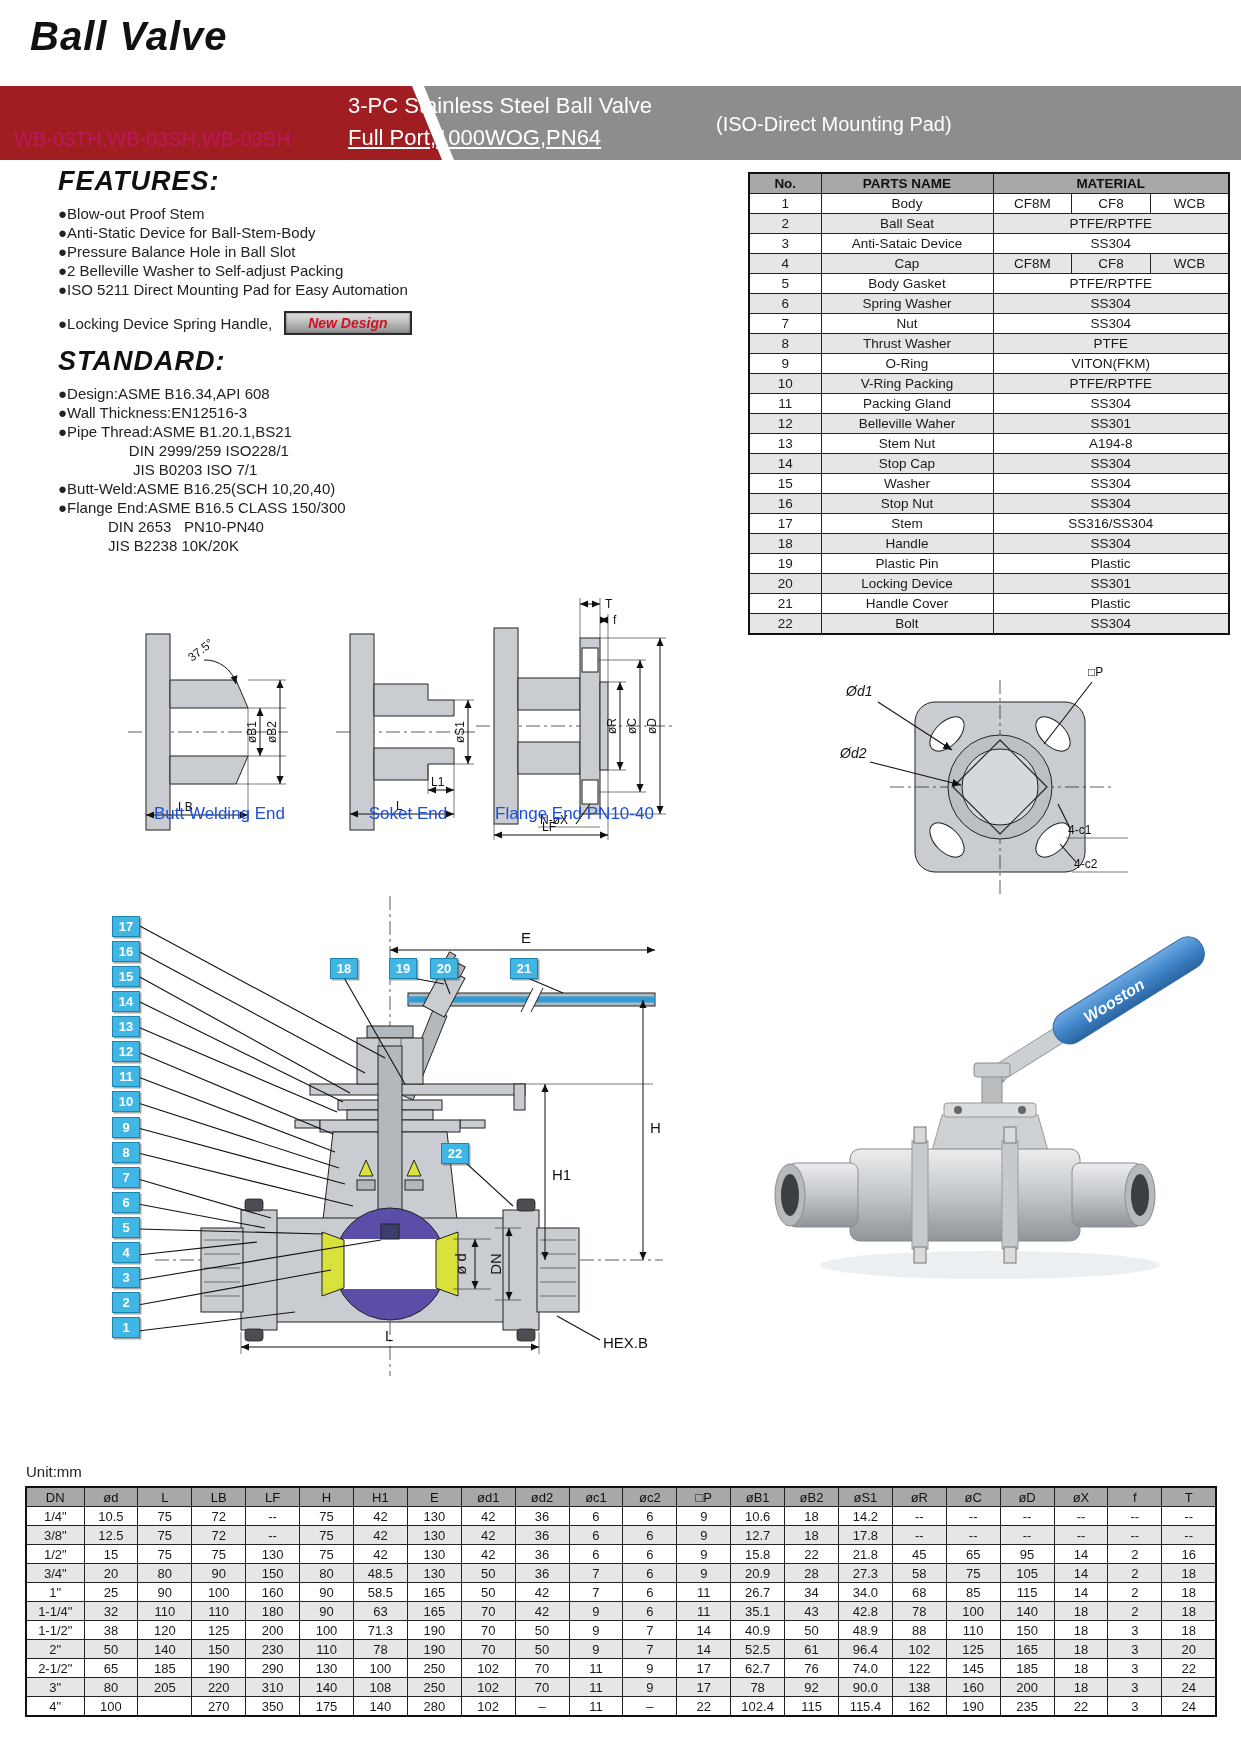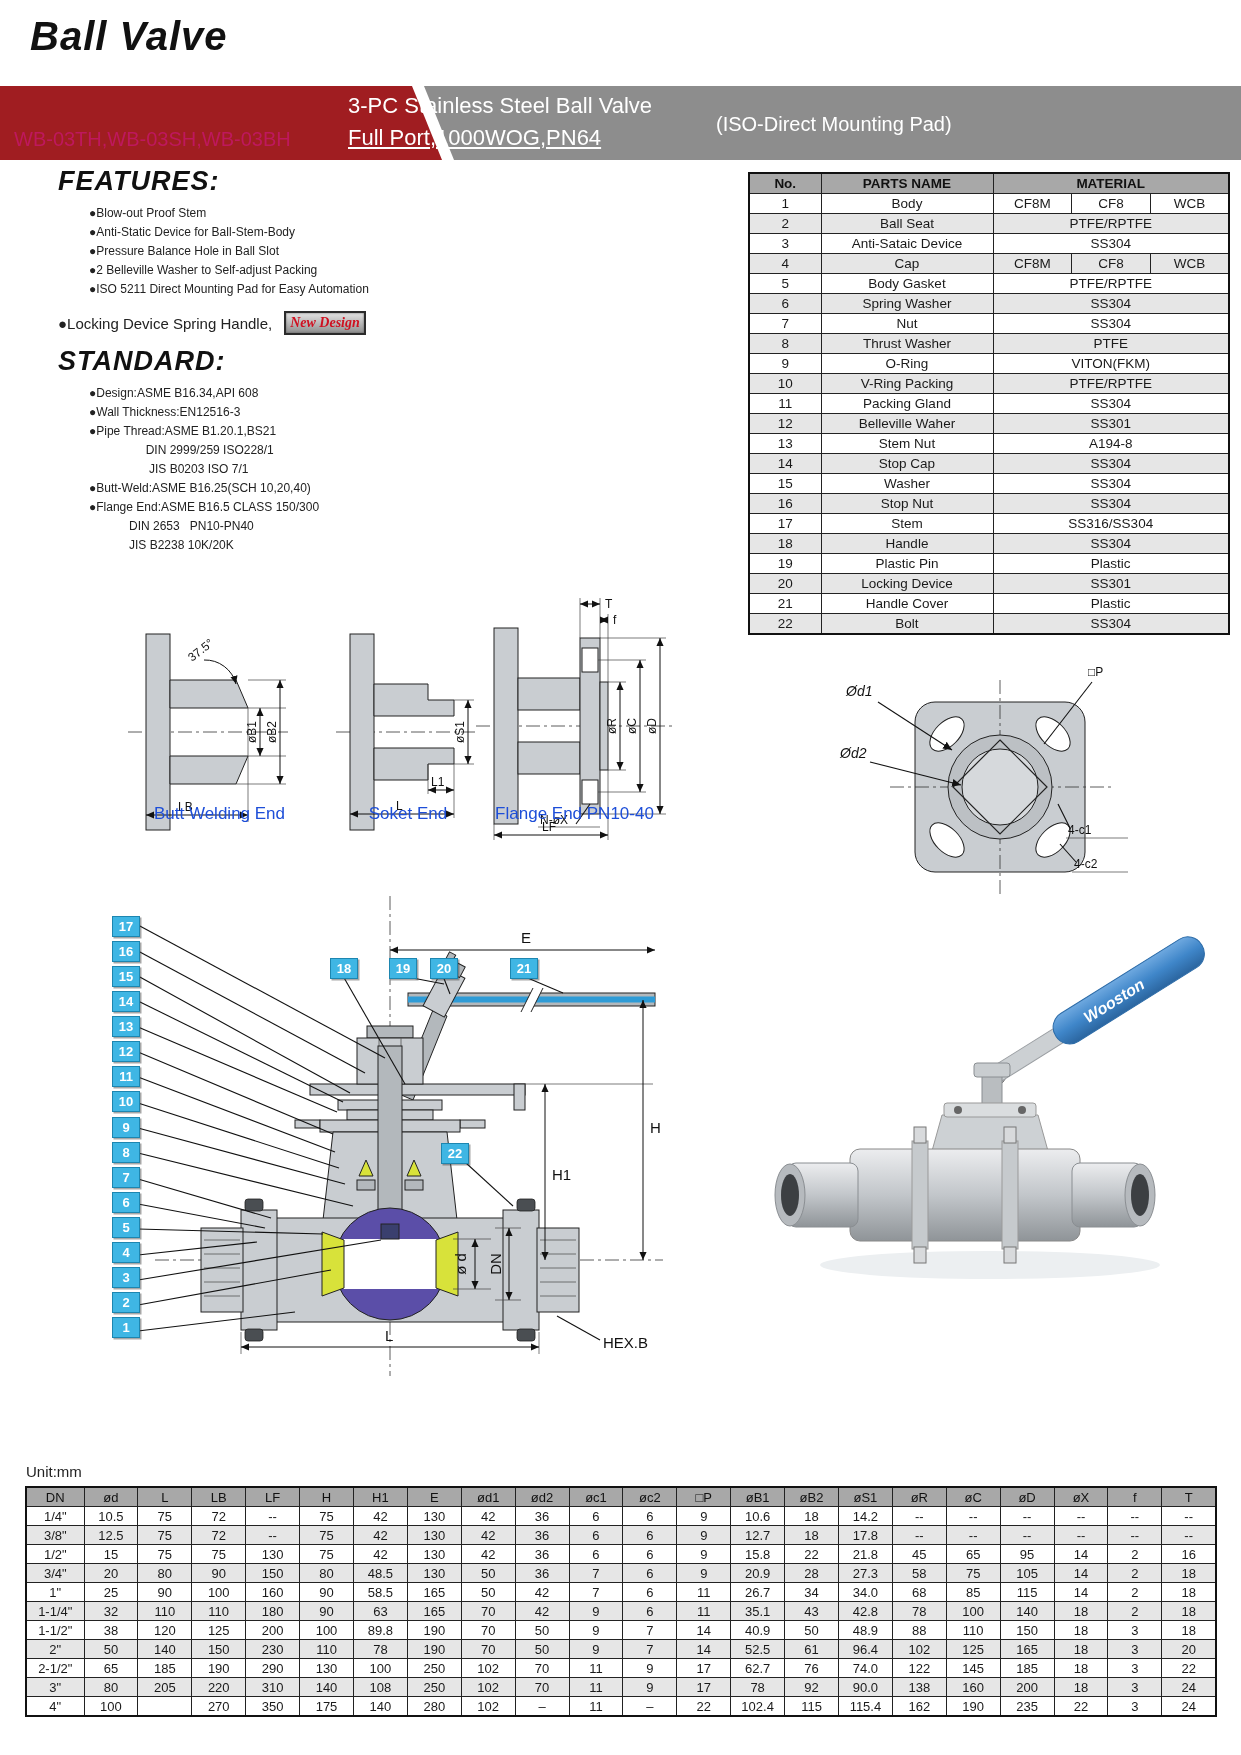--- a/index.html
+++ b/index.html
@@ -16,25 +16,25 @@
               clip-path:polygon(424px 0,100% 0,100% 100%,454px 100%);}
   .models{position:absolute;left:14px;bottom:9px;color:#be185d;font-size:20px;}
   .bline1{position:absolute;left:348px;top:7px;color:#fff;font-size:22px;}
   .bline2{position:absolute;left:348px;top:39px;color:#fff;font-size:22px;text-decoration:underline;}
   .bnote{position:absolute;left:716px;top:27px;color:#fff;font-size:20px;}
 
   
   .sec-head{font-size:27px;font-style:italic;font-weight:bold;color:#111;margin:0 0 7px 0;letter-spacing:1px;}
   #features{position:absolute;left:58px;top:166px;width:640px;}
   #standard{position:absolute;left:58px;top:346px;width:640px;}
-  .feat-line,.std-line{font-size:12px;line-height:19px;color:#222;white-space:pre;margin-left:31px;}
+  .feat-line,.std-line{font-size:15px;line-height:19px;color:#222;white-space:pre;}
   .feat-last{margin-top:12px;display:flex;align-items:center;gap:12px;font-size:15px;color:#222;}
-  .badge{display:inline-block;border:2px solid #2b2b2b;height:20px;line-height:20px;padding:0 4px;
+  .badge{display:inline-block;border:2px solid #2b2b2b;height:20px;line-height:20px;padding:0 22px;
          background:linear-gradient(#e3e3e3,#8f8f8f);color:var(--badge-red,#cf1020);
-         font-style:italic;font-weight:bold;font-size:14px;box-shadow:inset 0 0 2px #555;font-family:Liberation Serif, serif;}
+         font-style:italic;font-weight:bold;font-size:14px;box-shadow:inset 0 0 2px #555;}
 
   
   table{border-collapse:collapse;table-layout:fixed;width:100%;}
   #parts-table{position:absolute;left:732px;top:172px;width:482px;margin-left:16px;}
   #parts-table table{border:2px solid #111;font-size:13.5px;}
   #parts-table th,#parts-table td{border:1px solid #222;height:19px;text-align:center;padding:0;overflow:hidden;white-space:nowrap;}
   #parts-table thead th{background:var(--table-header,#A8A8A8);font-weight:bold;color:#111;}
   #parts-table tr.alt td{background:var(--row-alt,#E4E4E4);}
 
   #dim-table{position:absolute;left:25px;top:1486px;width:1192px;}
@@ -730,21 +730,21 @@
             <td>2</td>
             <td>18</td>
           </tr>
           <tr>
             <td>1-1/2"</td>
             <td>38</td>
             <td>120</td>
             <td>125</td>
             <td>200</td>
             <td>100</td>
-            <td>89.8</td>
+            <td>71.3</td>
             <td>190</td>
             <td>70</td>
             <td>50</td>
             <td>9</td>
             <td>7</td>
             <td>14</td>
             <td>40.9</td>
             <td>50</td>
             <td>48.9</td>
             <td>88</td>

